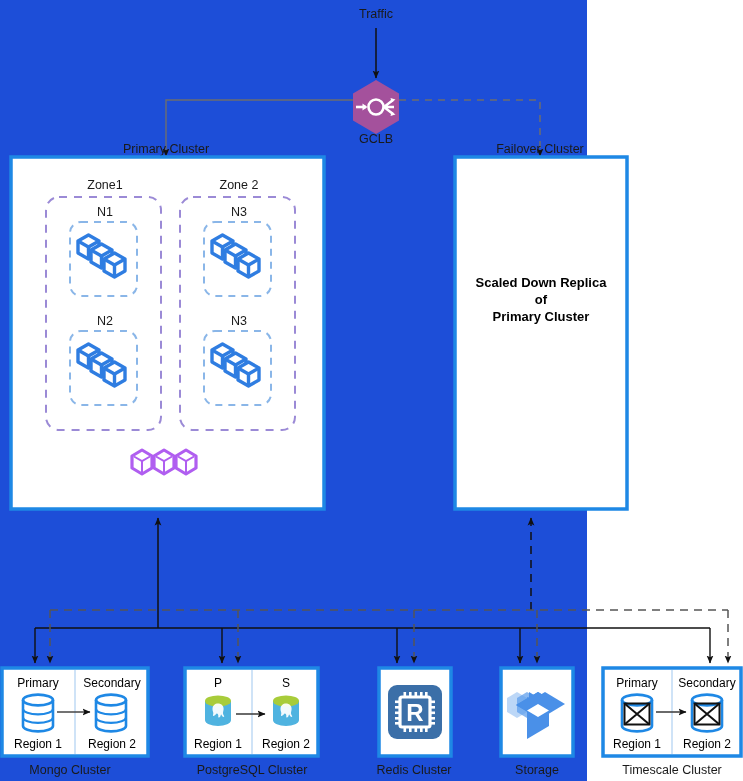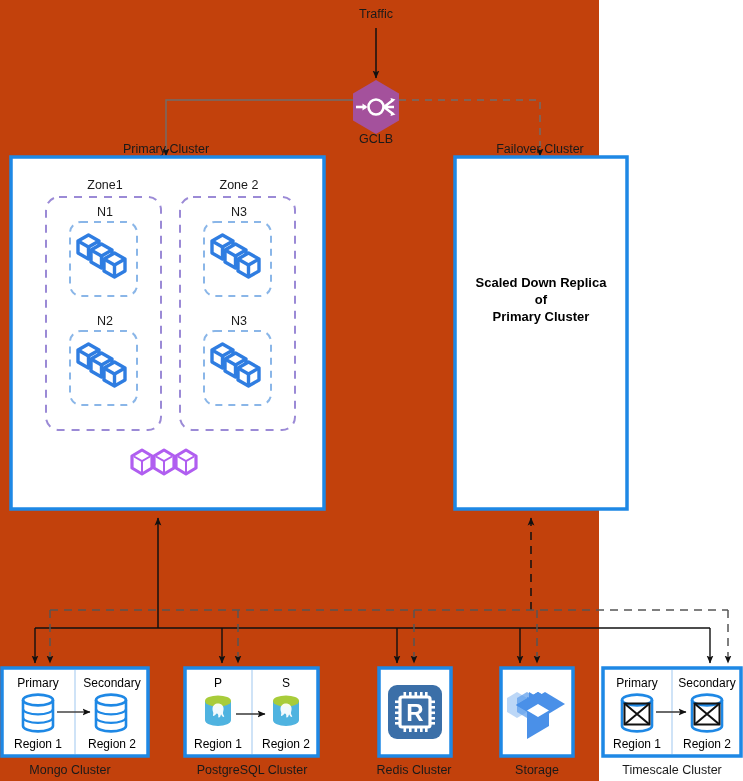--- a/index.html
+++ b/index.html
@@ -1,18 +1,18 @@
 <!DOCTYPE html>
 <html><head>
 <meta charset="utf-8">
 <style>
   html,body{margin:0;padding:0;background:#ffffff;}
   body{width:743px;height:781px;overflow:hidden;
        font-family:"Liberation Sans","DejaVu Sans",sans-serif;}
-  #stage{position:relative;width:587px;height:781px;background:#c2410c;padding-left:12px;}
+  #stage{position:relative;width:587px;height:781px;background:#1d4ed8;}
   svg#diagram{position:absolute;left:0;top:0;width:743px;height:781px;}
   .lbl{font-family:"Liberation Sans","DejaVu Sans",sans-serif;font-size:12.5px;fill:#1a1a1a;}
   .lbl-sm{font-size:12px;}
   .lbl-b{font-weight:bold;font-size:13px;}
   .ctr{text-anchor:middle;}
 </style>
 </head>
 <body>
 
 <div id="stage">

